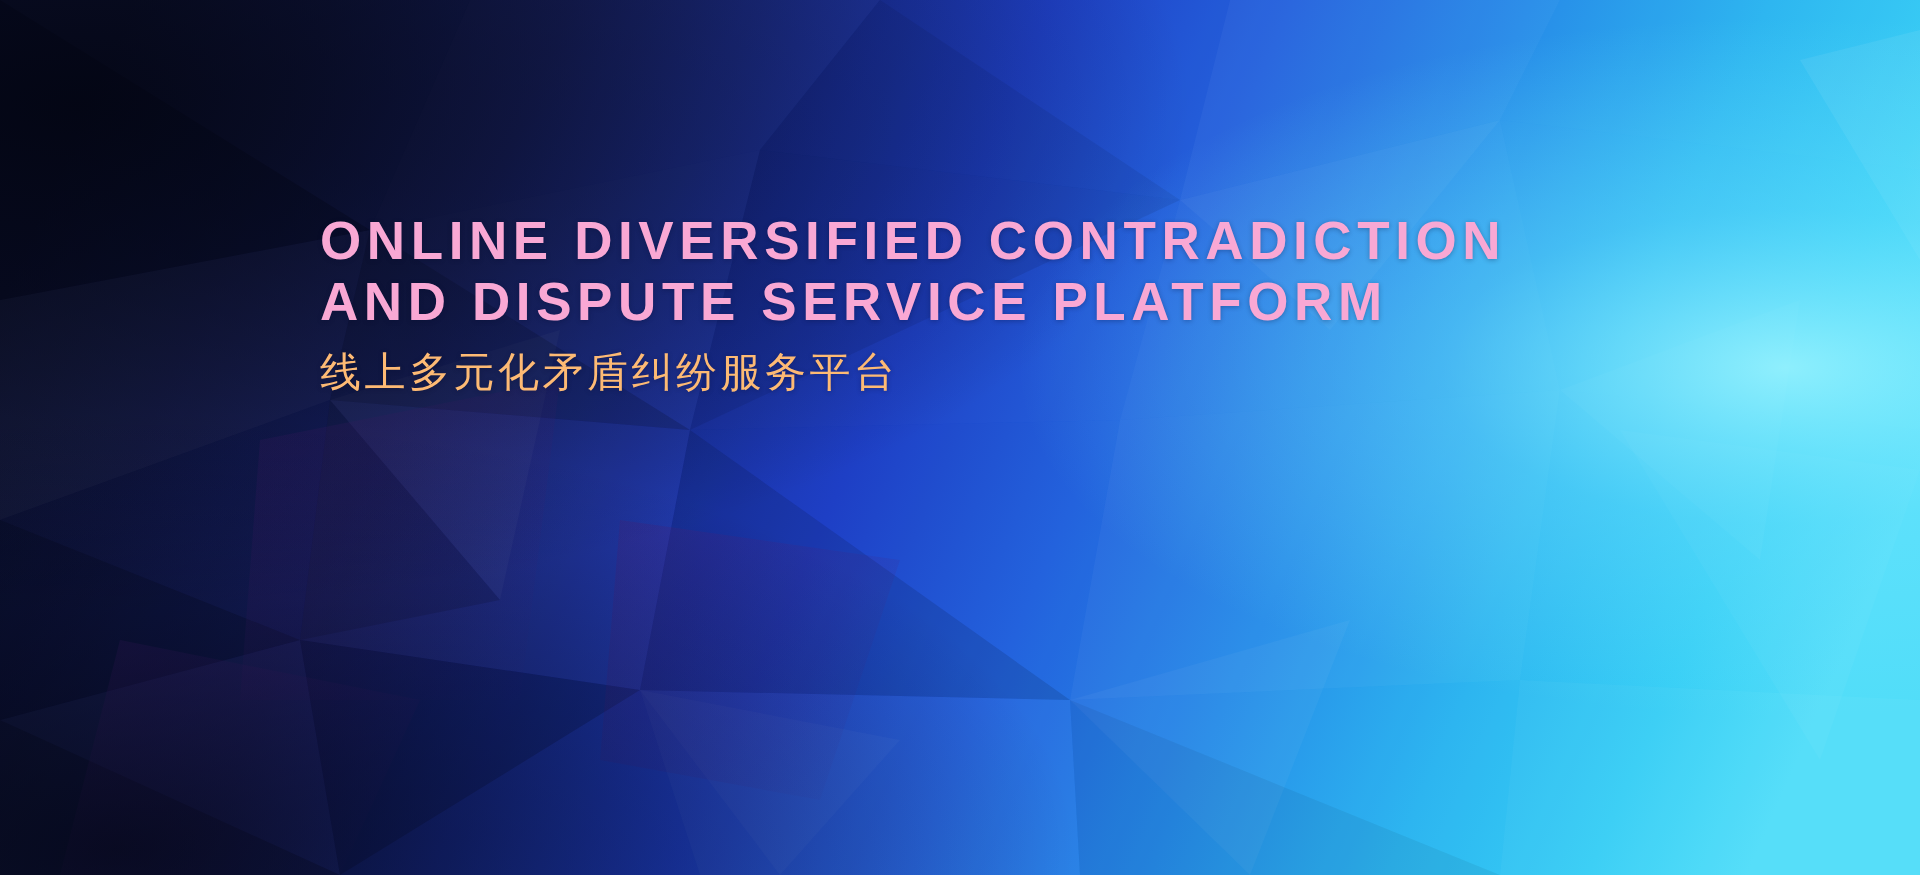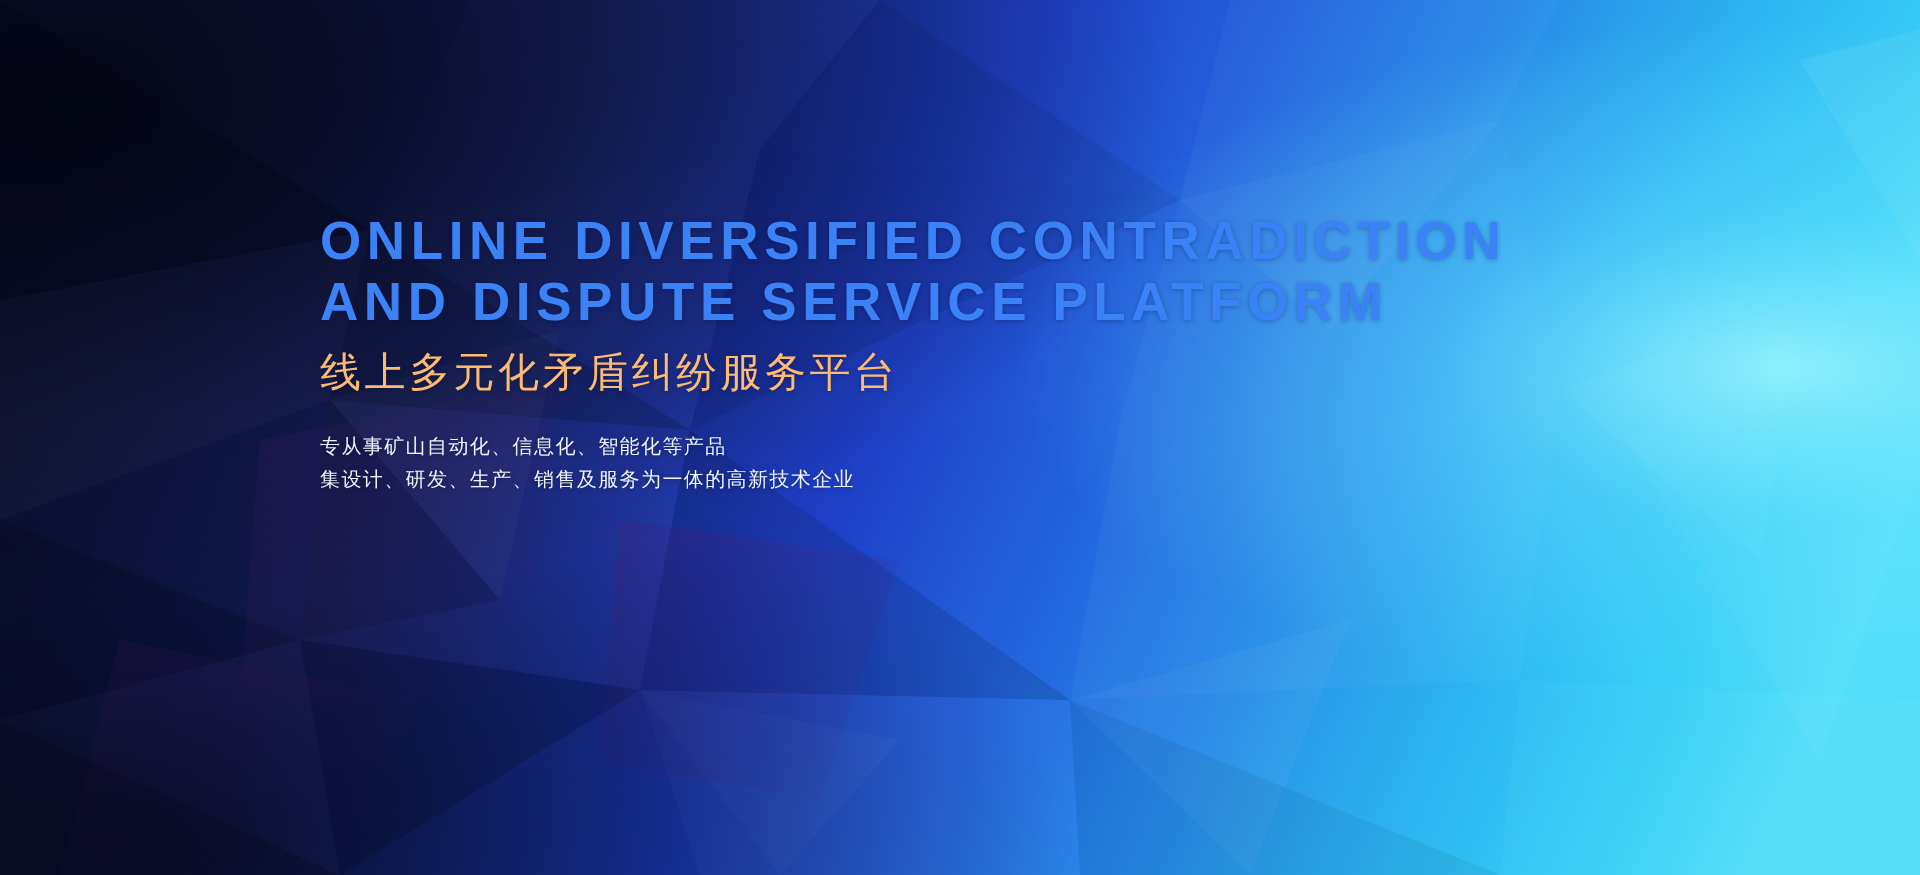--- a/index.html
+++ b/index.html
@@ -23,21 +23,21 @@
     display: block;
   }
   .content {
     position: absolute;
     left: 320px;
     top: 210px;
     width: 1300px;
     z-index: 5;
   }
   .headline {
-    color: #3b82f6;
+    color: #f9a8d4;
     font-size: 53px;
     line-height: 61px;
     font-weight: 700;
     letter-spacing: 5.6px;
     margin: 0;
     white-space: pre-line;
     text-shadow: 0 1px 5px rgba(3, 14, 48, 0.30);
   }
   .subtitle-cn {
     color: #fdba74;
@@ -163,19 +163,15 @@
     <rect x="0" y="0" width="1920" height="875" fill="url(#gDarkBL)"></rect>
     <rect x="0" y="0" width="1920" height="875" fill="url(#gGlow)"></rect>
   </svg>
 
   <div class="content">
     <h1 class="headline">ONLINE DIVERSIFIED CONTRADICTION
 AND DISPUTE SERVICE PLATFORM</h1>
 
     <div class="subtitle-cn">线上多元化矛盾纠纷服务平台</div>
 
-    <div class="body-lines">
-      <div class="body-line">专从事矿山自动化、信息化、智能化等产品</div>
-      <div class="body-line">集设计、研发、生产、销售及服务为一体的高新技术企业</div>
-    </div>
   </div>
 
 </div>
 
 </body></html>

